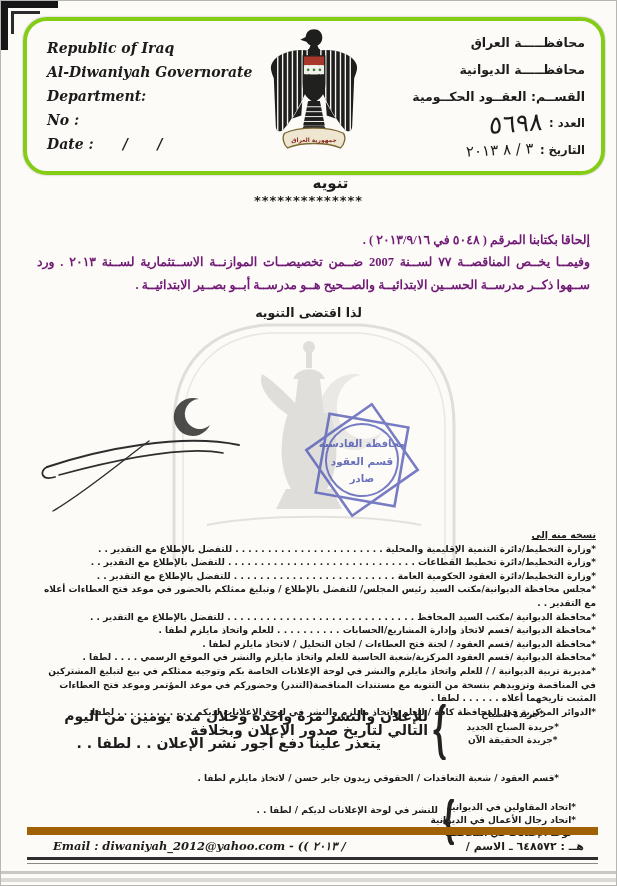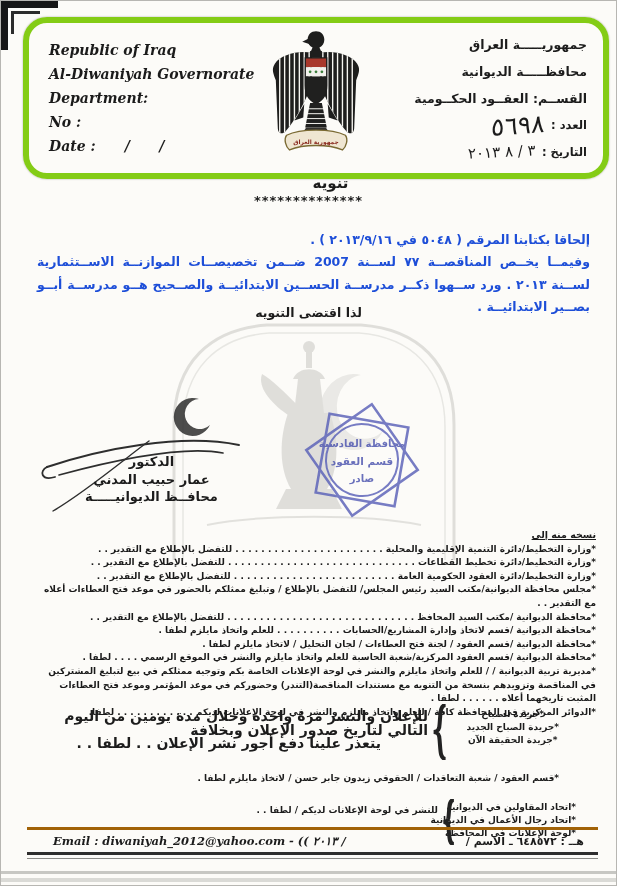--- a/index.html
+++ b/index.html
@@ -6,35 +6,35 @@
   .page{
     position:relative; width:617px; height:886px; margin:0 auto;
     background:#fcfbf8; border:1px solid #b7b6b2; box-sizing:border-box;
     font-family:"DejaVu Sans", sans-serif; color:#1c1c1c; overflow:hidden;
   }
   .abs{position:absolute;}
   
   .corner-l{left:0;top:0;width:50px;height:42px;border-top:7px solid #161616;border-left:7px solid #161616;}
   .corner-l2{left:10px;top:10px;width:26px;height:20px;border-top:3px solid #2c2c2c;border-left:3px solid #2c2c2c;}
   
-  .letterhead{left:22px;top:16px;width:574px;height:150px;border:6px solid #84cc16;border-radius:24px;box-shadow:0 0 2px rgba(0,0,0,.35);}
+  .letterhead{left:22px;top:16px;width:574px;height:150px;border:4px solid #84cc16;border-radius:24px;box-shadow:0 0 2px rgba(0,0,0,.35);}
   .lh-en{left:20px;top:16px;display:flex;flex-direction:column;gap:1px;
     font-family:"DejaVu Serif", serif;font-style:italic;font-weight:600;font-size:14px;line-height:23px;white-space:pre;color:#1b1b1b;}
   .lh-ar{right:16px;top:8px;direction:rtl;text-align:right;font-size:12.5px;font-weight:bold;line-height:27px;}
   .lh-ar .row{display:flex;align-items:center;gap:6px;direction:rtl;}
   .lh-label{font-size:11.5px;font-weight:bold;}
   .hand-no{font-size:25px;font-weight:400;letter-spacing:4px;transform:rotate(-4deg) skewX(-6deg);display:inline-block;line-height:22px;}
   .hand-date{font-size:15px;font-weight:400;letter-spacing:2px;transform:rotate(-3deg);display:inline-block;direction:ltr;unicode-bidi:bidi-override;}
   .emblem{left:50%;top:3px;transform:translateX(-50%);width:98px;height:144px;}
   
   .title-block{left:0;top:173px;width:100%;text-align:center;}
   .title-text{font-size:15px;font-weight:bold;padding-left:44px;}
   .title-stars{font-size:13px;font-weight:bold;letter-spacing:1px;margin-top:1px;}
   
-  .body-block{left:36px;right:26px;top:228px;direction:rtl;font-size:12.5px;font-weight:bold;line-height:1.78;color:#1d4ed8;}
+  .body-block{left:36px;right:26px;top:228px;direction:rtl;font-size:12.5px;font-weight:bold;line-height:1.78;color:#701a75;font-family:Liberation Serif, serif;}
   .body-block .p1{text-align:right;}
   .body-block .p2{text-align:justify;}
   .p3{left:0;top:304px;width:100%;text-align:center;font-size:12.5px;font-weight:bold;}
   
   .watermark{left:148px;top:316px;width:330px;height:245px;opacity:.5;pointer-events:none;}
   
   .sig-svg{left:30px;top:392px;width:235px;height:120px;}
   .sig-text{left:48px;top:452px;width:205px;text-align:center;direction:rtl;font-weight:bold;font-size:13px;line-height:17.5px;}
   
   .stamp{left:296px;top:394px;width:130px;height:130px;transform:rotate(10deg);opacity:.82;}
@@ -44,21 +44,21 @@
   
   .news-names{right:57px;top:707px;direction:rtl;text-align:center;font-size:9px;font-weight:600;line-height:13px;}
   .news-brace{right:168px;top:703px;width:16px;height:56px;}
   .news-note{right:188px;left:40px;top:709px;direction:rtl;text-align:right;font-size:14px;font-weight:600;line-height:13.5px;}
   .news-note .l2{margin-right:47px;}
   .contracts{right:57px;top:772px;direction:rtl;text-align:right;font-size:9px;font-weight:600;}
   .union-names{right:40px;top:800px;direction:rtl;text-align:right;font-size:9px;font-weight:600;line-height:12.8px;}
   .union-brace{right:160px;top:798px;width:14px;height:46px;}
   .union-note{right:178px;top:804px;direction:rtl;text-align:center;font-size:9px;font-weight:600;}
   
-  .footer{left:26px;right:18px;top:826px;border-top:3px solid #a16207;}
+  .footer{left:26px;right:18px;top:826px;border-top:8px solid #a16207;}
   .footer-row{display:flex;justify-content:space-between;align-items:center;padding:4px 14px 3px 26px;}
   .footer-email{font-family:"DejaVu Serif", serif;font-style:italic;font-weight:bold;font-size:11.5px;direction:ltr;}
   .footer-phone{font-size:11px;font-weight:bold;direction:rtl;}
   .footer-rule1{border-top:3px solid #2e2e2e;margin-top:1px;}
   .footer-rule2{border-top:1px solid #8a8a86;margin-top:3px;}
   .scanline1{left:0;right:0;bottom:11px;height:3px;background:#c7c7c3;}
   .scanline2{left:0;right:0;bottom:3px;height:4px;background:#dadad6;}
 </style>
 </head>
 <body>
@@ -139,21 +139,21 @@
       </g>
       <path d="M38,76 L28,93 L37,90 Z" fill="#1e1e1d"></path>
       <path d="M62,76 L72,93 L63,90 Z" fill="#1e1e1d"></path>
       <path d="M40,100 L60,100 L64,106 L36,106 Z" fill="#33322f"></path>
 
       <path d="M20,108 C34,101 66,101 80,108 C83,112 81,120 77,123 C63,117 37,117 23,123 C19,120 17,112 20,108 Z" fill="#efe6d2" stroke="#7a6a33" stroke-width="1.4"></path>
       <text x="50" y="116.5" font-size="6" font-weight="bold" text-anchor="middle" fill="#8a2b20">جمهورية العراق</text>
     </svg>
 
     <div class="abs lh-ar">
-      <div>جمهوريـــــة العراق</div>
+      <div>محافظـــــة العراق</div>
       <div>محافظـــــة الديوانية</div>
       <div>القســم: العقــود الحكــومية</div>
       <div class="row">
         <span class="lh-label">العدد :</span>
         <span class="hand-no">٥٦٩٨</span>
       </div>
       <div class="row">
         <span class="lh-label">التاريخ :</span>
         <span class="hand-date">٢٠١٣ ٨ / ٣</span>
       </div>
@@ -191,25 +191,20 @@
     <path d="M58,208 C112,197 218,197 272,208" fill="none" stroke="#c9c9c4" stroke-width="2"></path>
   </svg>
 
   <svg class="abs sig-svg" viewBox="0 0 235 120" xmlns="http://www.w3.org/2000/svg">
     <path d="M168,6 a15,15 0 1,0 11,26 a19,19 0 1,1 -11,-26 Z" fill="#2e2e2e" opacity="0.85"></path>
     <path d="M16,74 C70,56 150,40 208,52" fill="none" stroke="#2e2e2e" stroke-width="2" stroke-linecap="round"></path>
     <path d="M28,82 C80,68 150,52 192,60" fill="none" stroke="#2e2e2e" stroke-width="1.6" stroke-linecap="round"></path>
     <path d="M16,74 C8,78 10,88 24,84" fill="none" stroke="#2e2e2e" stroke-width="1.8" stroke-linecap="round"></path>
     <path d="M118,48 C96,64 56,98 22,118" fill="none" stroke="#2e2e2e" stroke-width="1.4" stroke-linecap="round"></path>
   </svg>
-  <div class="abs sig-text">
-    <div>الدكتور</div>
-    <div>عمار حبيب المدني</div>
-    <div>محافــظ الديوانيـــــة</div>
-  </div>
 
   <svg class="abs stamp" viewBox="0 0 130 130" xmlns="http://www.w3.org/2000/svg">
     <g fill="none" stroke="#5a61b8">
       <rect x="25" y="25" width="80" height="80" stroke-width="2.6"></rect>
       <rect x="25" y="25" width="80" height="80" stroke-width="2.6" transform="rotate(45 65 65)"></rect>
       <circle cx="65" cy="65" r="36" stroke-width="2"></circle>
     </g>
     <g fill="#4a52ae" text-anchor="middle" transform="rotate(-10 65 65)">
       <text x="65" y="52" font-size="10" font-weight="bold">محافظة القادسية</text>
       <text x="65" y="70" font-size="10.5" font-weight="bold">قسم العقود</text>

